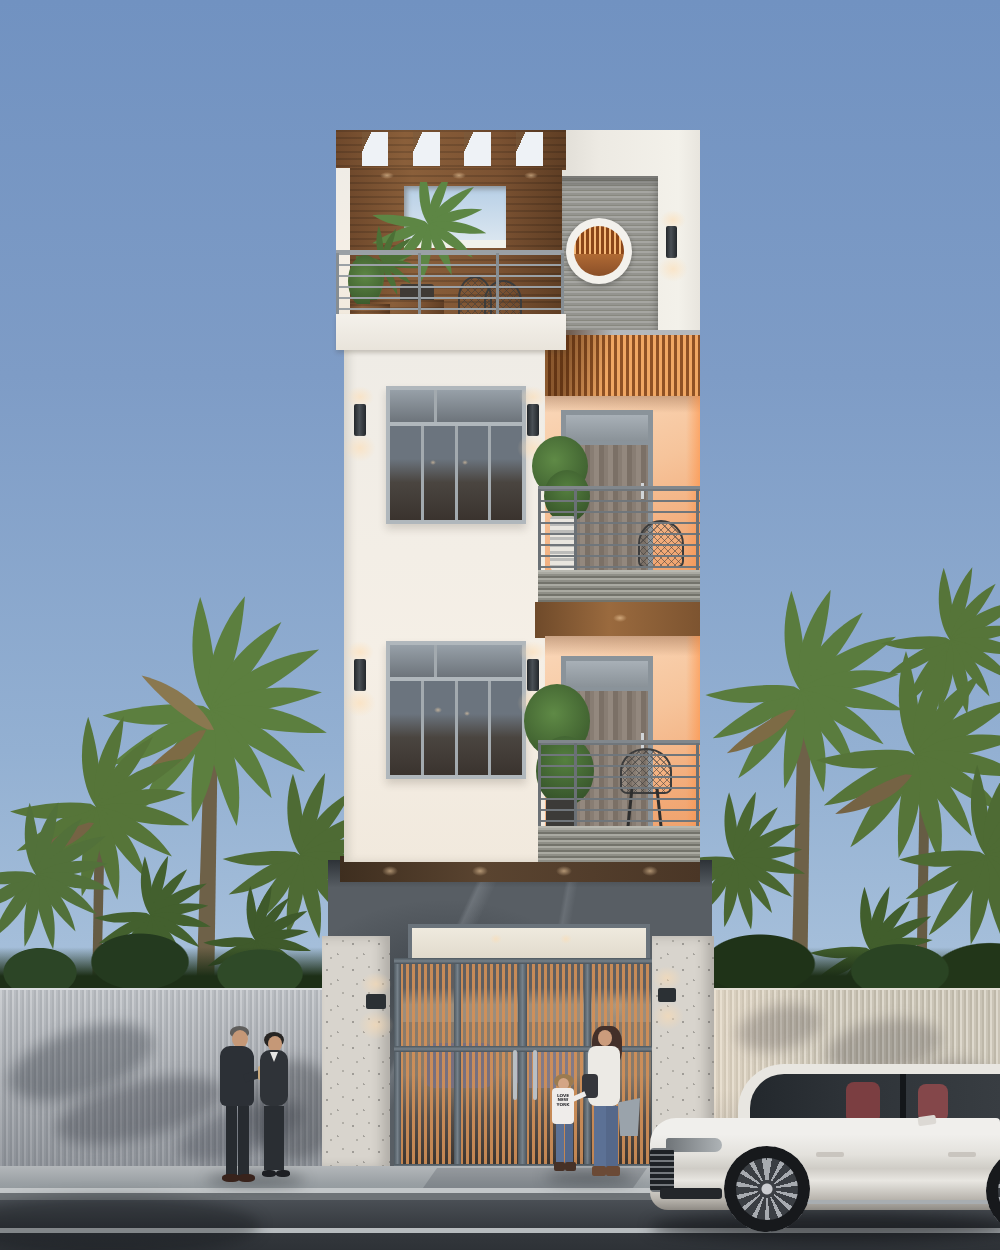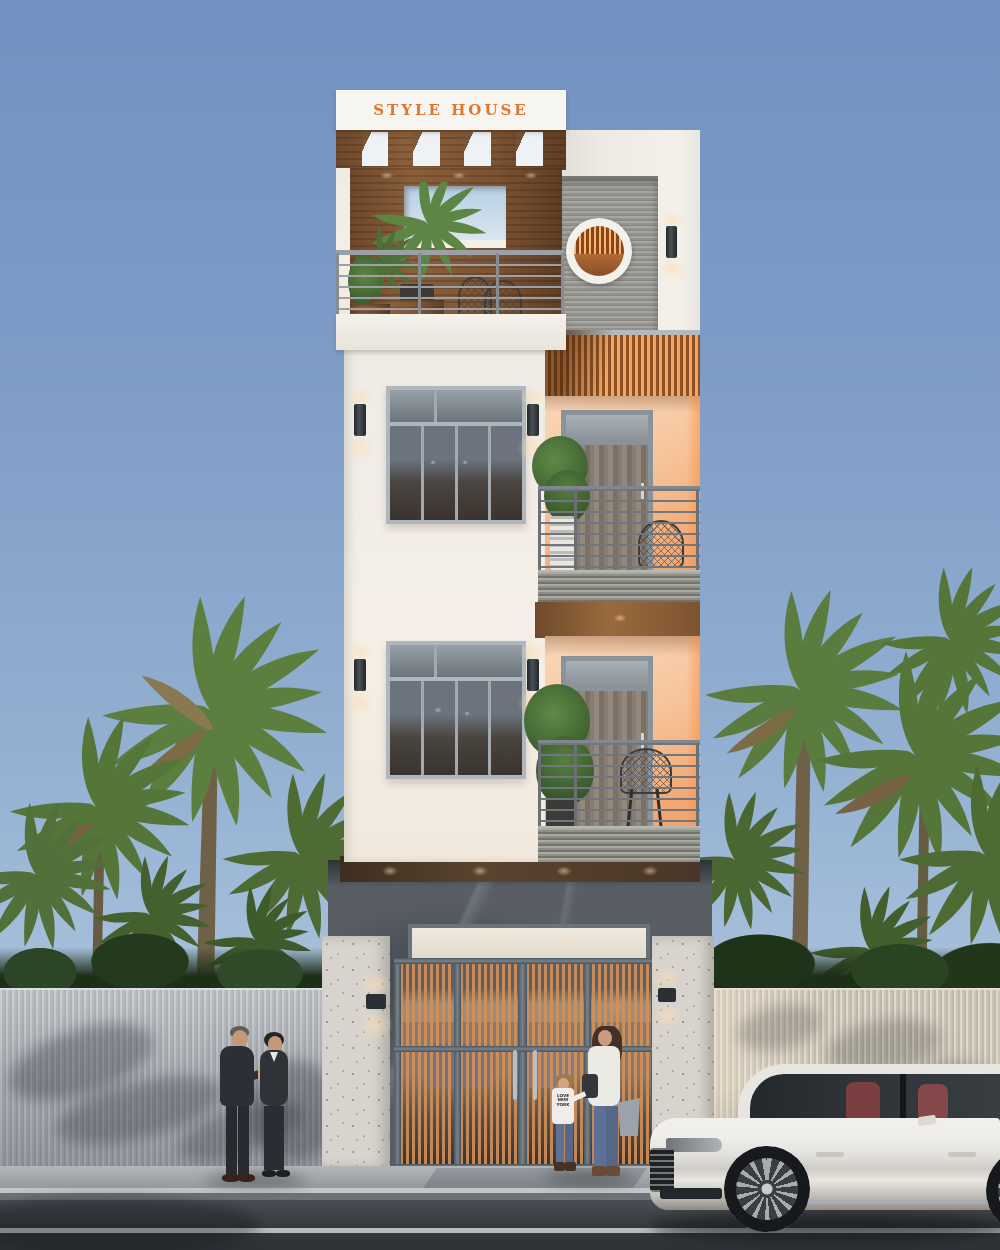--- a/index.html
+++ b/index.html
@@ -329,23 +329,20 @@
   <div class="abs" style="left:516px;top:132px;width:27px;height:34px;background:linear-gradient(115deg,rgba(120,90,60,.5) 0 22%,#eef2f6 22%)"></div>
   <div class="abs wood" style="left:348px;top:168px;width:214px;height:150px"></div>
   <div class="abs white-wall" style="left:336px;top:168px;width:14px;height:150px"></div>
   <div class="abs glow" style="left:380px;top:172px;width:14px;height:7px"></div>
   <div class="abs glow" style="left:452px;top:172px;width:14px;height:7px"></div>
   <div class="abs glow" style="left:524px;top:172px;width:14px;height:7px"></div>
   <div class="abs" style="left:404px;top:186px;width:102px;height:62px;background:linear-gradient(180deg,#b7cfe6,#dfe9f1);box-shadow:inset 3px 3px 5px rgba(60,40,20,.35)">
     <div class="abs" style="left:0;bottom:0;width:102px;height:8px;background:#f1f1ea"></div>
   </div>
 
-  <div class="abs" style="left:336px;top:90px;width:230px;height:40px;background:#f7f5f1;box-shadow:0 3px 4px rgba(70,50,30,.25);display:flex;align-items:center">
-    <div class="sign-text">STYLE HOUSE</div>
-  </div>
 
   <svg class="abs" style="left:356px;top:182px" width="140" height="120" viewBox="0 0 140 120">
     <defs>
       <path id="f3" d="M0,0 C20,-15 55,-21 90,-11 C68,-3 36,5 6,3 Z"></path>
       <g id="h3">
         <use href="#f3" transform="rotate(-88)"></use>
           <use href="#f3" transform="rotate(-60)"></use>
         <use href="#f3" transform="rotate(-32) scale(1.05)"></use>
           <use href="#f3" transform="rotate(-8)"></use>
         <use href="#f3" transform="rotate(16) scale(1.05)"></use>

